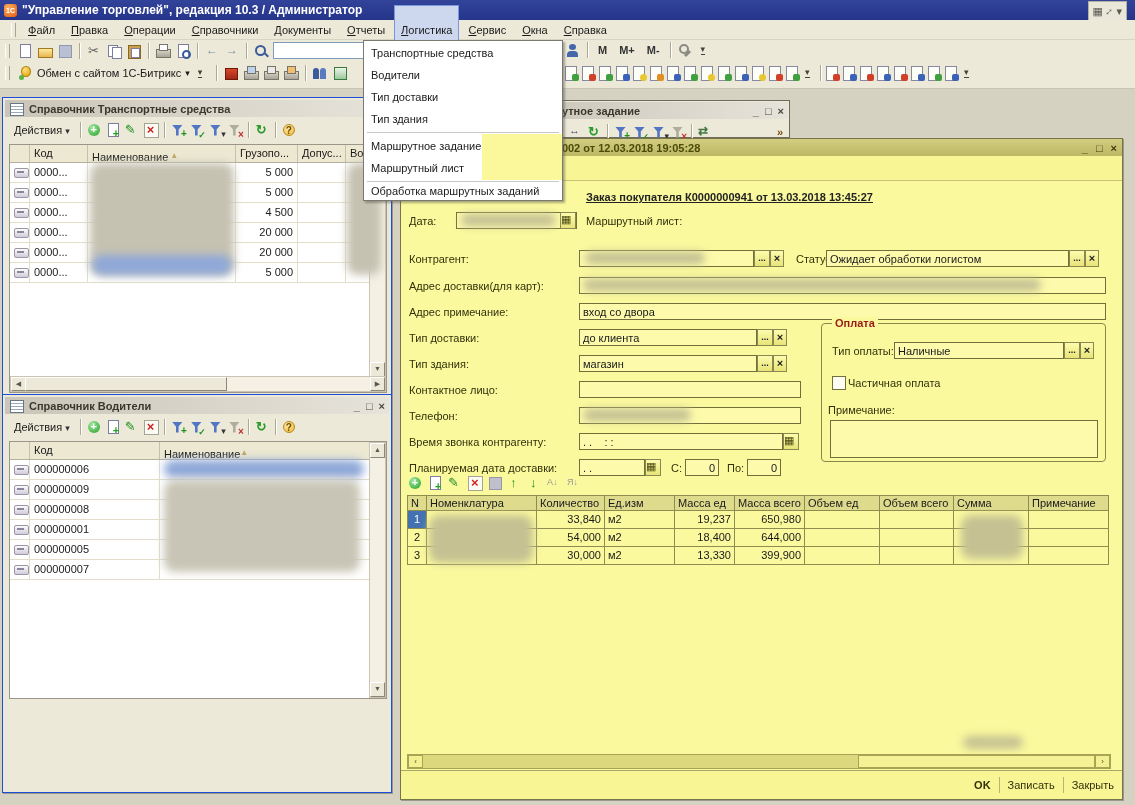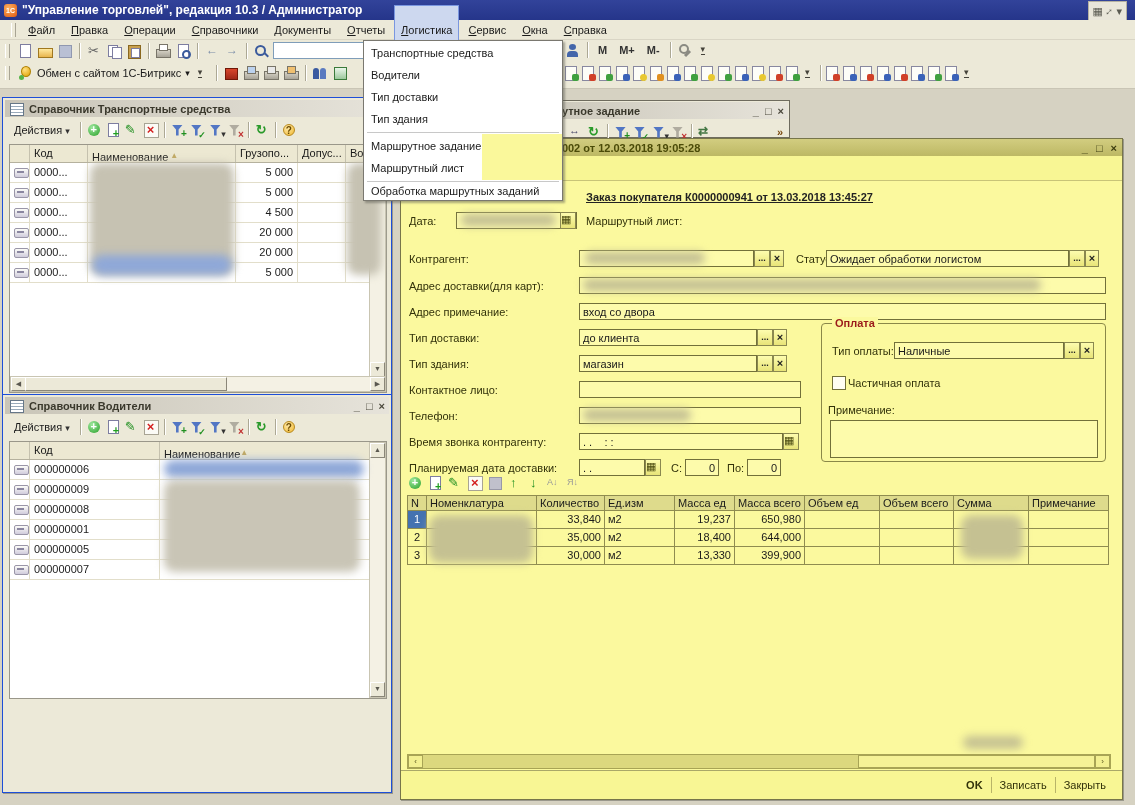--- a/index.html
+++ b/index.html
@@ -156,21 +156,21 @@
   .yrow .c{border-right:1px solid #8f8c50;padding:0 3px;box-sizing:border-box;white-space:nowrap;overflow:hidden}
   .ysel{background:#4472b0;color:#fff;text-align:center}
   .ytotals{position:absolute;left:6px;top:595px;display:flex;height:18px;line-height:17px;
      border-top:1px solid #7f7c45;border-bottom:1px solid #7f7c45;box-sizing:border-box}
   .ytotals .c{border-right:1px solid #7f7c45;padding:0 3px;box-sizing:border-box}
   .ysbh{position:absolute;left:6px;top:615px;width:702px;height:13px;background:#dcd87e;border:1px solid #a8a455}
   .ysbtn{position:absolute;top:0;width:13px;height:11px;background:#f3f091;border:1px solid #a8a455;
      color:#5a5820;font-size:8px;text-align:center;line-height:11px}
   .ysthumb{position:absolute;top:0;height:11px;background:#f5f296;border:1px solid #a8a455}
   .yfooter{position:absolute;left:0;right:0;bottom:0;height:28px;border-top:1px solid #aaa868;
-     display:flex;align-items:center;justify-content:flex-end;padding-right:8px;background:#f8f694}
+     display:flex;align-items:center;justify-content:flex-end;background:#f8f694}
   .ybarbtn{padding:2px 8px;color:#32320a}
   .ybarbtn.ok{font-weight:bold}
   .vsep{width:1px;height:16px;background:#b8b468}
   .itoolbar{position:absolute;left:6px;top:336px;display:flex;gap:4px;align-items:center}
 </style>
 </head>
 <body>
 
 <div class="titlebar">
   <span class="appicon">1С</span>
@@ -603,21 +603,21 @@
       <div class="c num" style="width:60px">19,237</div>
       <div class="c num" style="width:70px">650,980</div>
       <div class="c" style="width:75px"></div>
         <div class="c" style="width:74px"></div>
       <div class="c" style="width:75px"></div>
         <div class="c" style="width:79px;border-right:none"></div>
     </div>
     <div class="yrow">
       <div class="c" style="width:19px;text-align:center">2</div>
       <div class="c" style="width:110px"></div>
-      <div class="c num" style="width:68px">35,000</div>
+      <div class="c num" style="width:68px">54,000</div>
       <div class="c" style="width:70px">м2</div>
       <div class="c num" style="width:60px">18,400</div>
       <div class="c num" style="width:70px">644,000</div>
       <div class="c" style="width:75px"></div>
         <div class="c" style="width:74px"></div>
       <div class="c" style="width:75px"></div>
         <div class="c" style="width:79px;border-right:none"></div>
     </div>
     <div class="yrow">
       <div class="c" style="width:19px;text-align:center">3</div>

